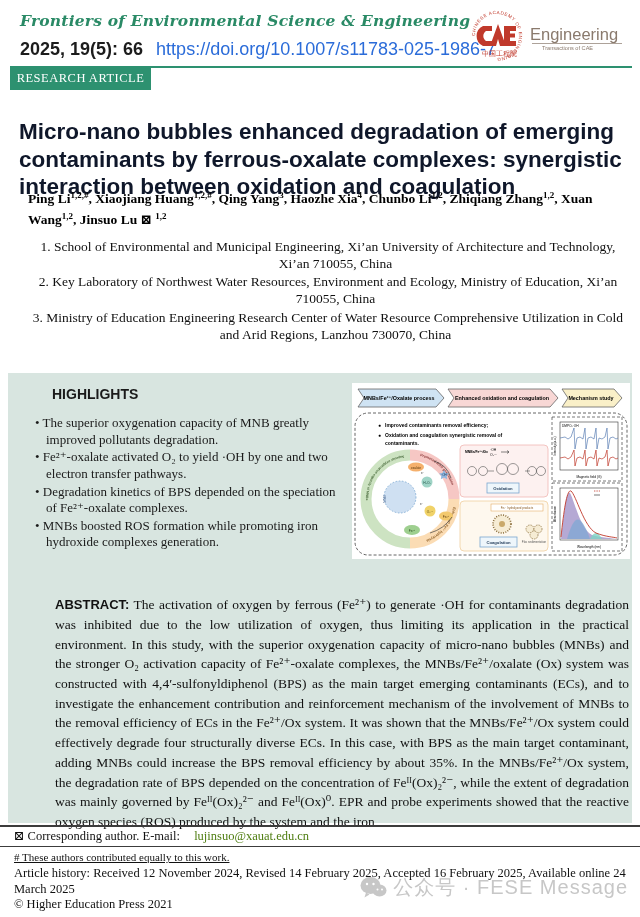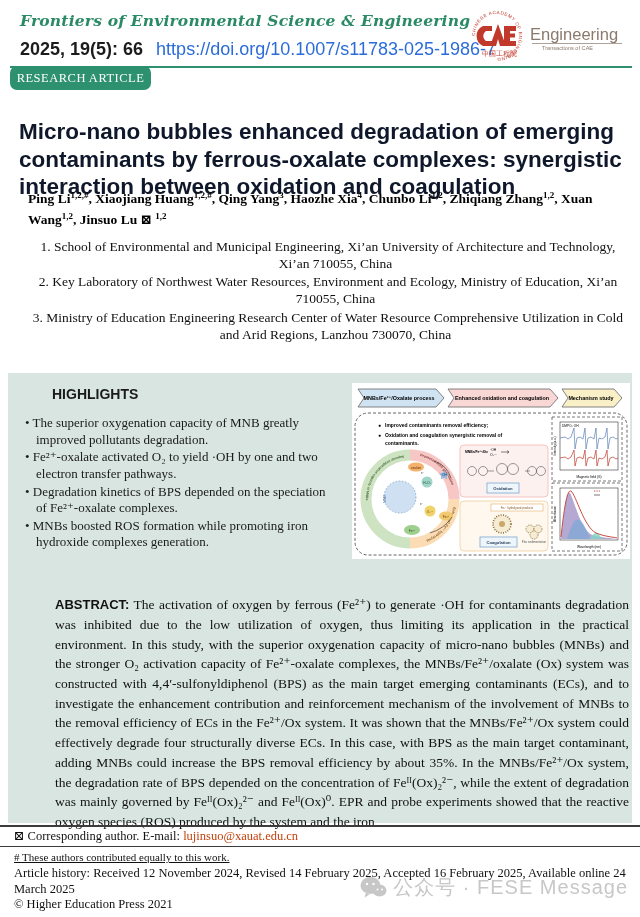--- a/index.html
+++ b/index.html
@@ -9,53 +9,53 @@
   
   .journal-name{position:absolute;left:20px;top:11px;font-family:"DejaVu Serif",serif;
     font-style:italic;font-weight:bold;font-size:15.5px;color:#2a8a66;letter-spacing:.2px;}
   .vol-line{position:absolute;left:20px;top:39px;font-family:"Liberation Sans",sans-serif;font-size:18px;}
   .vol-no{font-weight:bold;color:#1c1c1c;}
   .doi-link{color:#2b6cd9;margin-left:8px;text-decoration:none;cursor:pointer;}
   .logo-box{position:absolute;right:12px;top:10px;width:158px;height:52px;}
 
   .top-rule{position:absolute;left:10px;right:8px;top:66px;height:2px;background:#2d9170;}
   .badge{position:absolute;left:10px;top:66px;width:141px;height:24px;background:#2d9170;
-    color:#fff;font-size:12.5px;letter-spacing:.5px;text-align:center;line-height:24px;border-radius:7px;}
+    color:#fff;font-size:12.5px;letter-spacing:.5px;text-align:center;line-height:24px;}
 
   
   .title{position:absolute;left:19px;top:103px;width:606px;
     font-family:"Liberation Sans","DejaVu Sans",sans-serif;font-weight:bold;
     font-size:22.5px;line-height:1.22;color:#0f172a;}
   .authors{position:absolute;left:28px;top:189px;width:596px;font-weight:bold;
     font-size:13.5px;line-height:1.52;color:#000;}
   .authors sup{font-size:9px;line-height:0;}
   .affiliations{position:absolute;left:28px;top:238px;width:600px;margin:0;padding:0;
     list-style:none;font-size:13.5px;line-height:1.27;text-align:center;}
   .affiliations li{padding-left:15px;text-indent:-15px;margin-bottom:1px;}
 
   
   .green-block{position:absolute;left:8px;top:373px;width:624px;height:450px;background:#d8e5e0;}
   .hl-heading{position:absolute;left:44px;top:13px;font-family:"Liberation Sans",sans-serif;
     font-weight:bold;font-size:14px;color:#1a1a1a;}
-  .hl-list{position:absolute;left:17px;top:42px;width:308px;margin:0;padding:0;list-style:none;
+  .hl-list{position:absolute;left:27px;top:42px;width:308px;margin:0;padding:0;list-style:none;
     font-size:13px;line-height:1.28;color:#1a1a1a;}
   .hl-list li{padding-left:11px;text-indent:-11px;margin-bottom:1px;}
   .hl-list li::before{content:"• ";}
 
   .ga-box{position:absolute;left:344px;top:10px;width:278px;height:176px;background:#ffffff;}
 
   .abstract{position:absolute;left:31px;top:206px;width:574px;margin:16px;
     font-size:13.5px;line-height:1.46;text-align:justify;color:#111;}
   .abstract .abs-head{font-family:"Liberation Sans",sans-serif;font-weight:bold;font-size:13px;}
 
   
   .hr1{position:absolute;left:0;top:825px;width:640px;height:2px;background:#3c3c3c;}
   .hr2{position:absolute;left:0;top:846px;width:640px;height:1px;background:#3c3c3c;}
   .corr-line{position:absolute;left:14px;top:828px;font-size:12.5px;}
-  .email-link{color:#c2410c;text-decoration:none;cursor:pointer;}
+  .email-link{color:#4d7c0f;text-decoration:none;cursor:pointer;margin-left:11px;}
   .equal-line{position:absolute;left:14px;top:851px;font-size:11px;text-decoration:underline;}
   .history-line{position:absolute;left:14px;top:866px;width:616px;font-size:12.5px;line-height:1.25;}
   .copyright-line{position:absolute;left:14px;top:897px;font-size:12.5px;}
 
   .watermark{position:absolute;right:12px;top:874px;display:flex;align-items:center;gap:6px;
     color:#c7c7c7;font-family:"Liberation Sans",sans-serif;font-size:20px;letter-spacing:1px;}
 
   svg text{font-family:"Liberation Sans","DejaVu Sans",sans-serif;}
 </style>
 </head>

